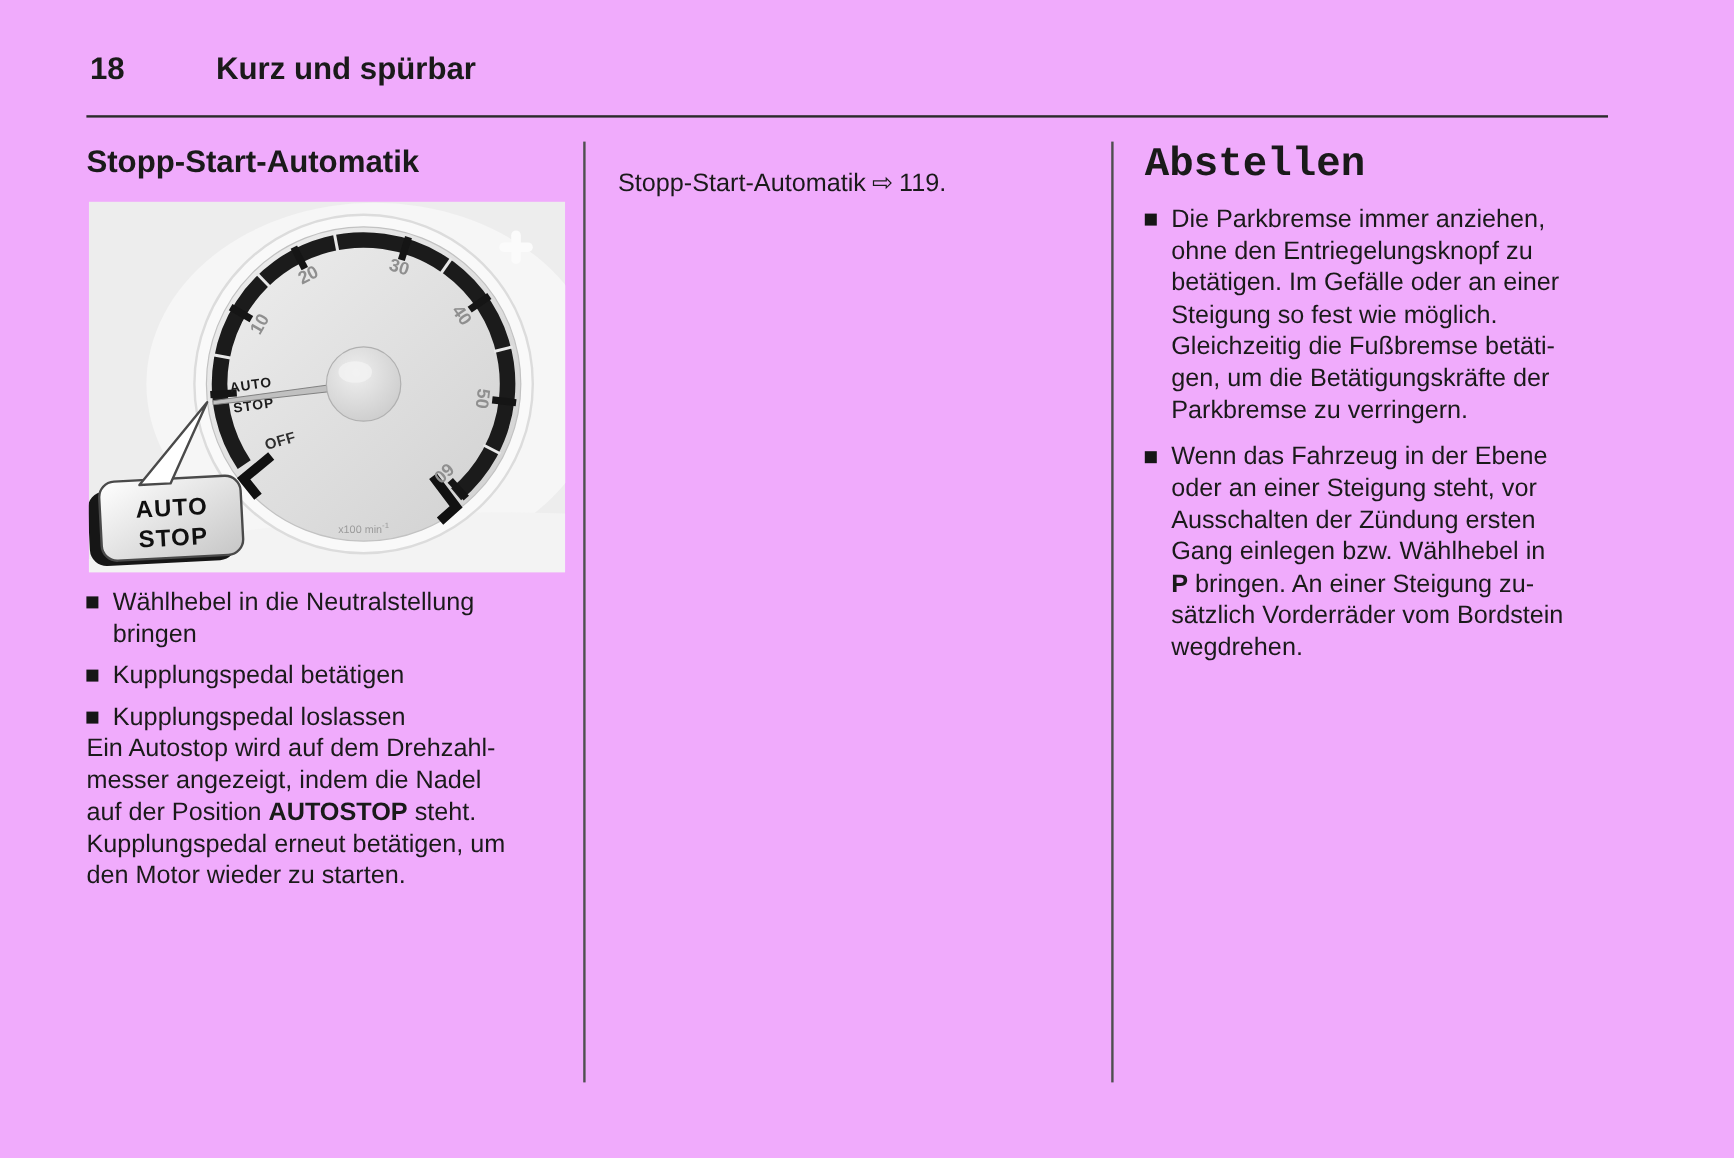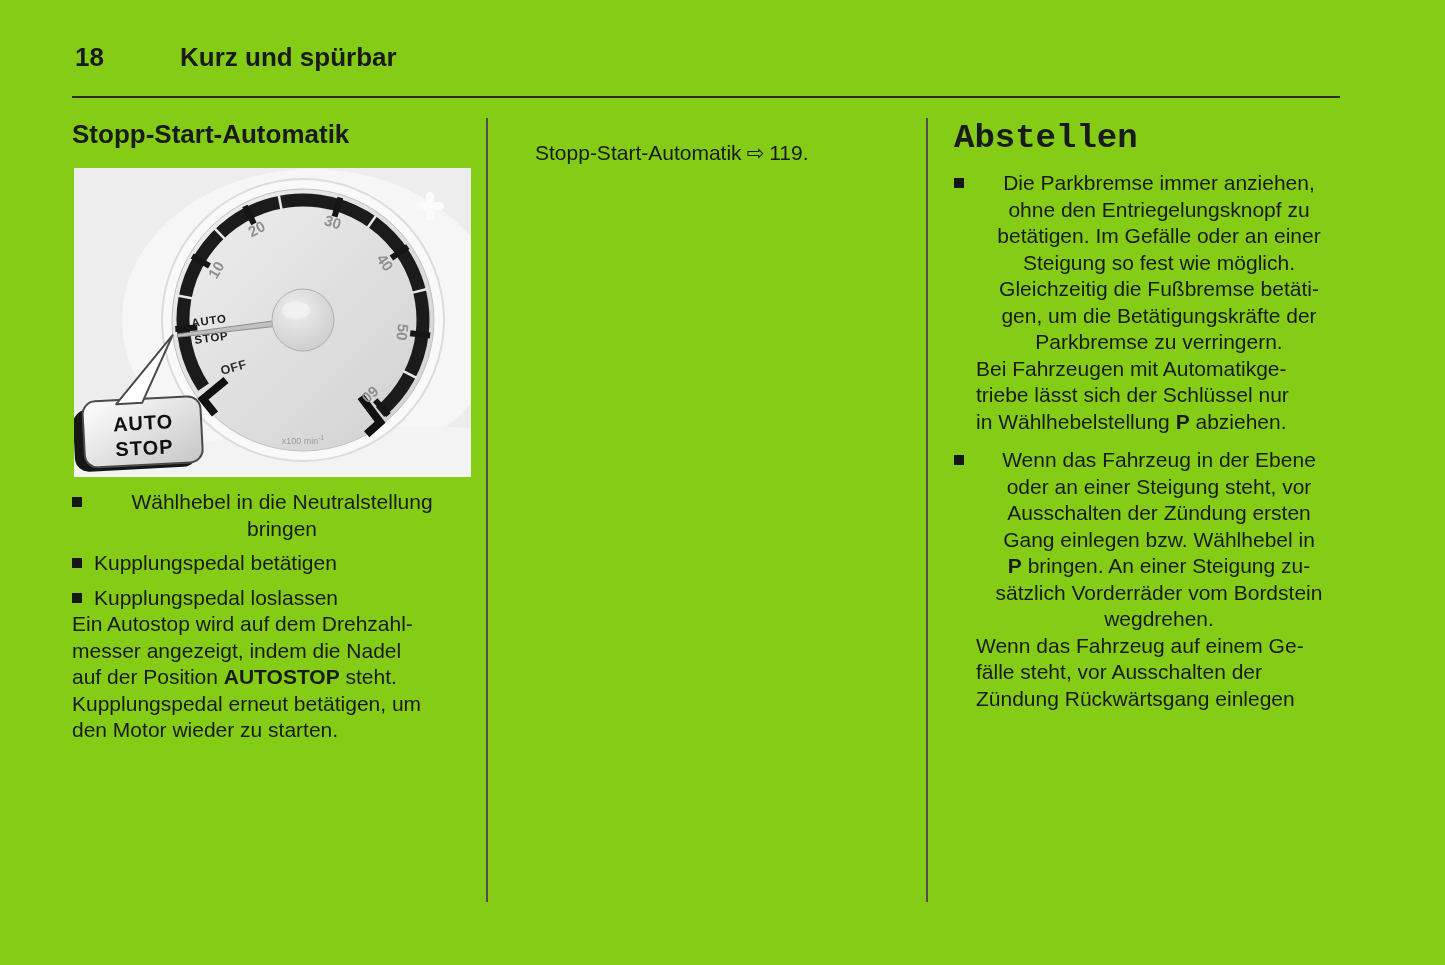--- a/index.html
+++ b/index.html
@@ -1,39 +1,39 @@
 <!DOCTYPE html>
 <html><head>
 <meta charset="utf-8">
 <style>
   html,body { margin:0; padding:0; background:#ffffff; }
   .page {
-    position:relative; width:1445px; height:965px; background:#84cc16;
+    position:relative; width:1445px; height:965px; background:#f0abfc;
     font-family:"Liberation Sans","DejaVu Sans",sans-serif; color:#1a1a1a;
     overflow:hidden;
   }
   .pagenum { position:absolute; left:75px; top:42px; font-size:26px; font-weight:bold; }
   .chapter-title { position:absolute; left:180px; top:42px; font-size:26px; font-weight:bold; }
   .header-rule { position:absolute; left:72px; top:96px; width:1268px; height:2px; background:#2b2b2b; }
   .col-sep { position:absolute; top:118px; width:2px; height:784px; background:#4f4f4f; }
   .sep1 { left:486px; } .sep2 { left:926px; }
   .col { position:absolute; top:118px; }
   .col1 { left:72px; width:398px; }
-  .col2 { left:535px; width:384px; }
+  .col2 { left:515px; width:384px; }
   .col3 { left:954px; width:388px; }
   h2.section { margin:0; font-size:26px; line-height:32px; font-weight:bold; }
   h1.chapterhead { margin:0; font-size:34px; line-height:40px; font-weight:bold;font-family:Liberation Mono, monospace; }
   .body-text { font-size:21px; line-height:26.5px; white-space:pre-line; }
   p.body-text { margin:0; }
   .gauge-wrap { margin:18px 0 0 2px; width:397px; height:309px; }
   .mt22 { margin-top:22px; } .mt12 { margin-top:12px; }
   ul.sqlist { list-style:none; margin:12px 0 0 0; padding:0; }
   ul.sqlist li { display:flex; margin-top:8px; }
   .col3 ul.sqlist li { margin-top:10px; }
-  ul.sqlist li:first-child { margin-top:0;text-align:center; }
+  ul.sqlist li:first-child { margin-top:0; }
   .sq { flex:0 0 10px; width:10px; height:10px; background:#161616; margin:8px 12px 0 0; }
   .li-text { flex:1; }
   .indent { padding-left:22px; }
   .ref-line { font-size:21px; line-height:27px; }
   .ref-arrow { font-family:"DejaVu Sans",sans-serif; font-size:21px; margin:0 5px; }
   b.inlineb { font-weight:bold; }
 </style>
 </head>
 <body>
 
@@ -167,35 +167,29 @@
         <span class="li-text body-text">Die Parkbremse immer anziehen,
 ohne den Entriegelungsknopf zu
 betätigen. Im Gefälle oder an einer
 Steigung so fest wie möglich.
 Gleichzeitig die Fußbremse betäti-
 gen, um die Betätigungskräfte der
 Parkbremse zu verringern.</span>
       </li>
     </ul>
 
-    <p class="body-text indent mt12"><span>Bei Fahrzeugen mit Automatikge-
-triebe lässt sich der Schlüssel nur
-in Wählhebelstellung </span><b class="inlineb">P</b><span> abziehen.</span></p>
 
     <ul class="sqlist">
       <li>
         <span class="sq"></span>
         <span class="li-text body-text"><span>Wenn das Fahrzeug in der Ebene
 oder an einer Steigung steht, vor
 Ausschalten der Zündung ersten
 Gang einlegen bzw. Wählhebel in
 </span><b class="inlineb">P</b><span> bringen. An einer Steigung zu-
 sätzlich Vorderräder vom Bordstein
 wegdrehen.</span></span>
       </li>
     </ul>
 
-    <p class="body-text indent mt12">Wenn das Fahrzeug auf einem Ge-
-fälle steht, vor Ausschalten der
-Zündung Rückwärtsgang einlegen</p>
   </div>
 
 </div>
 
 </body></html>

